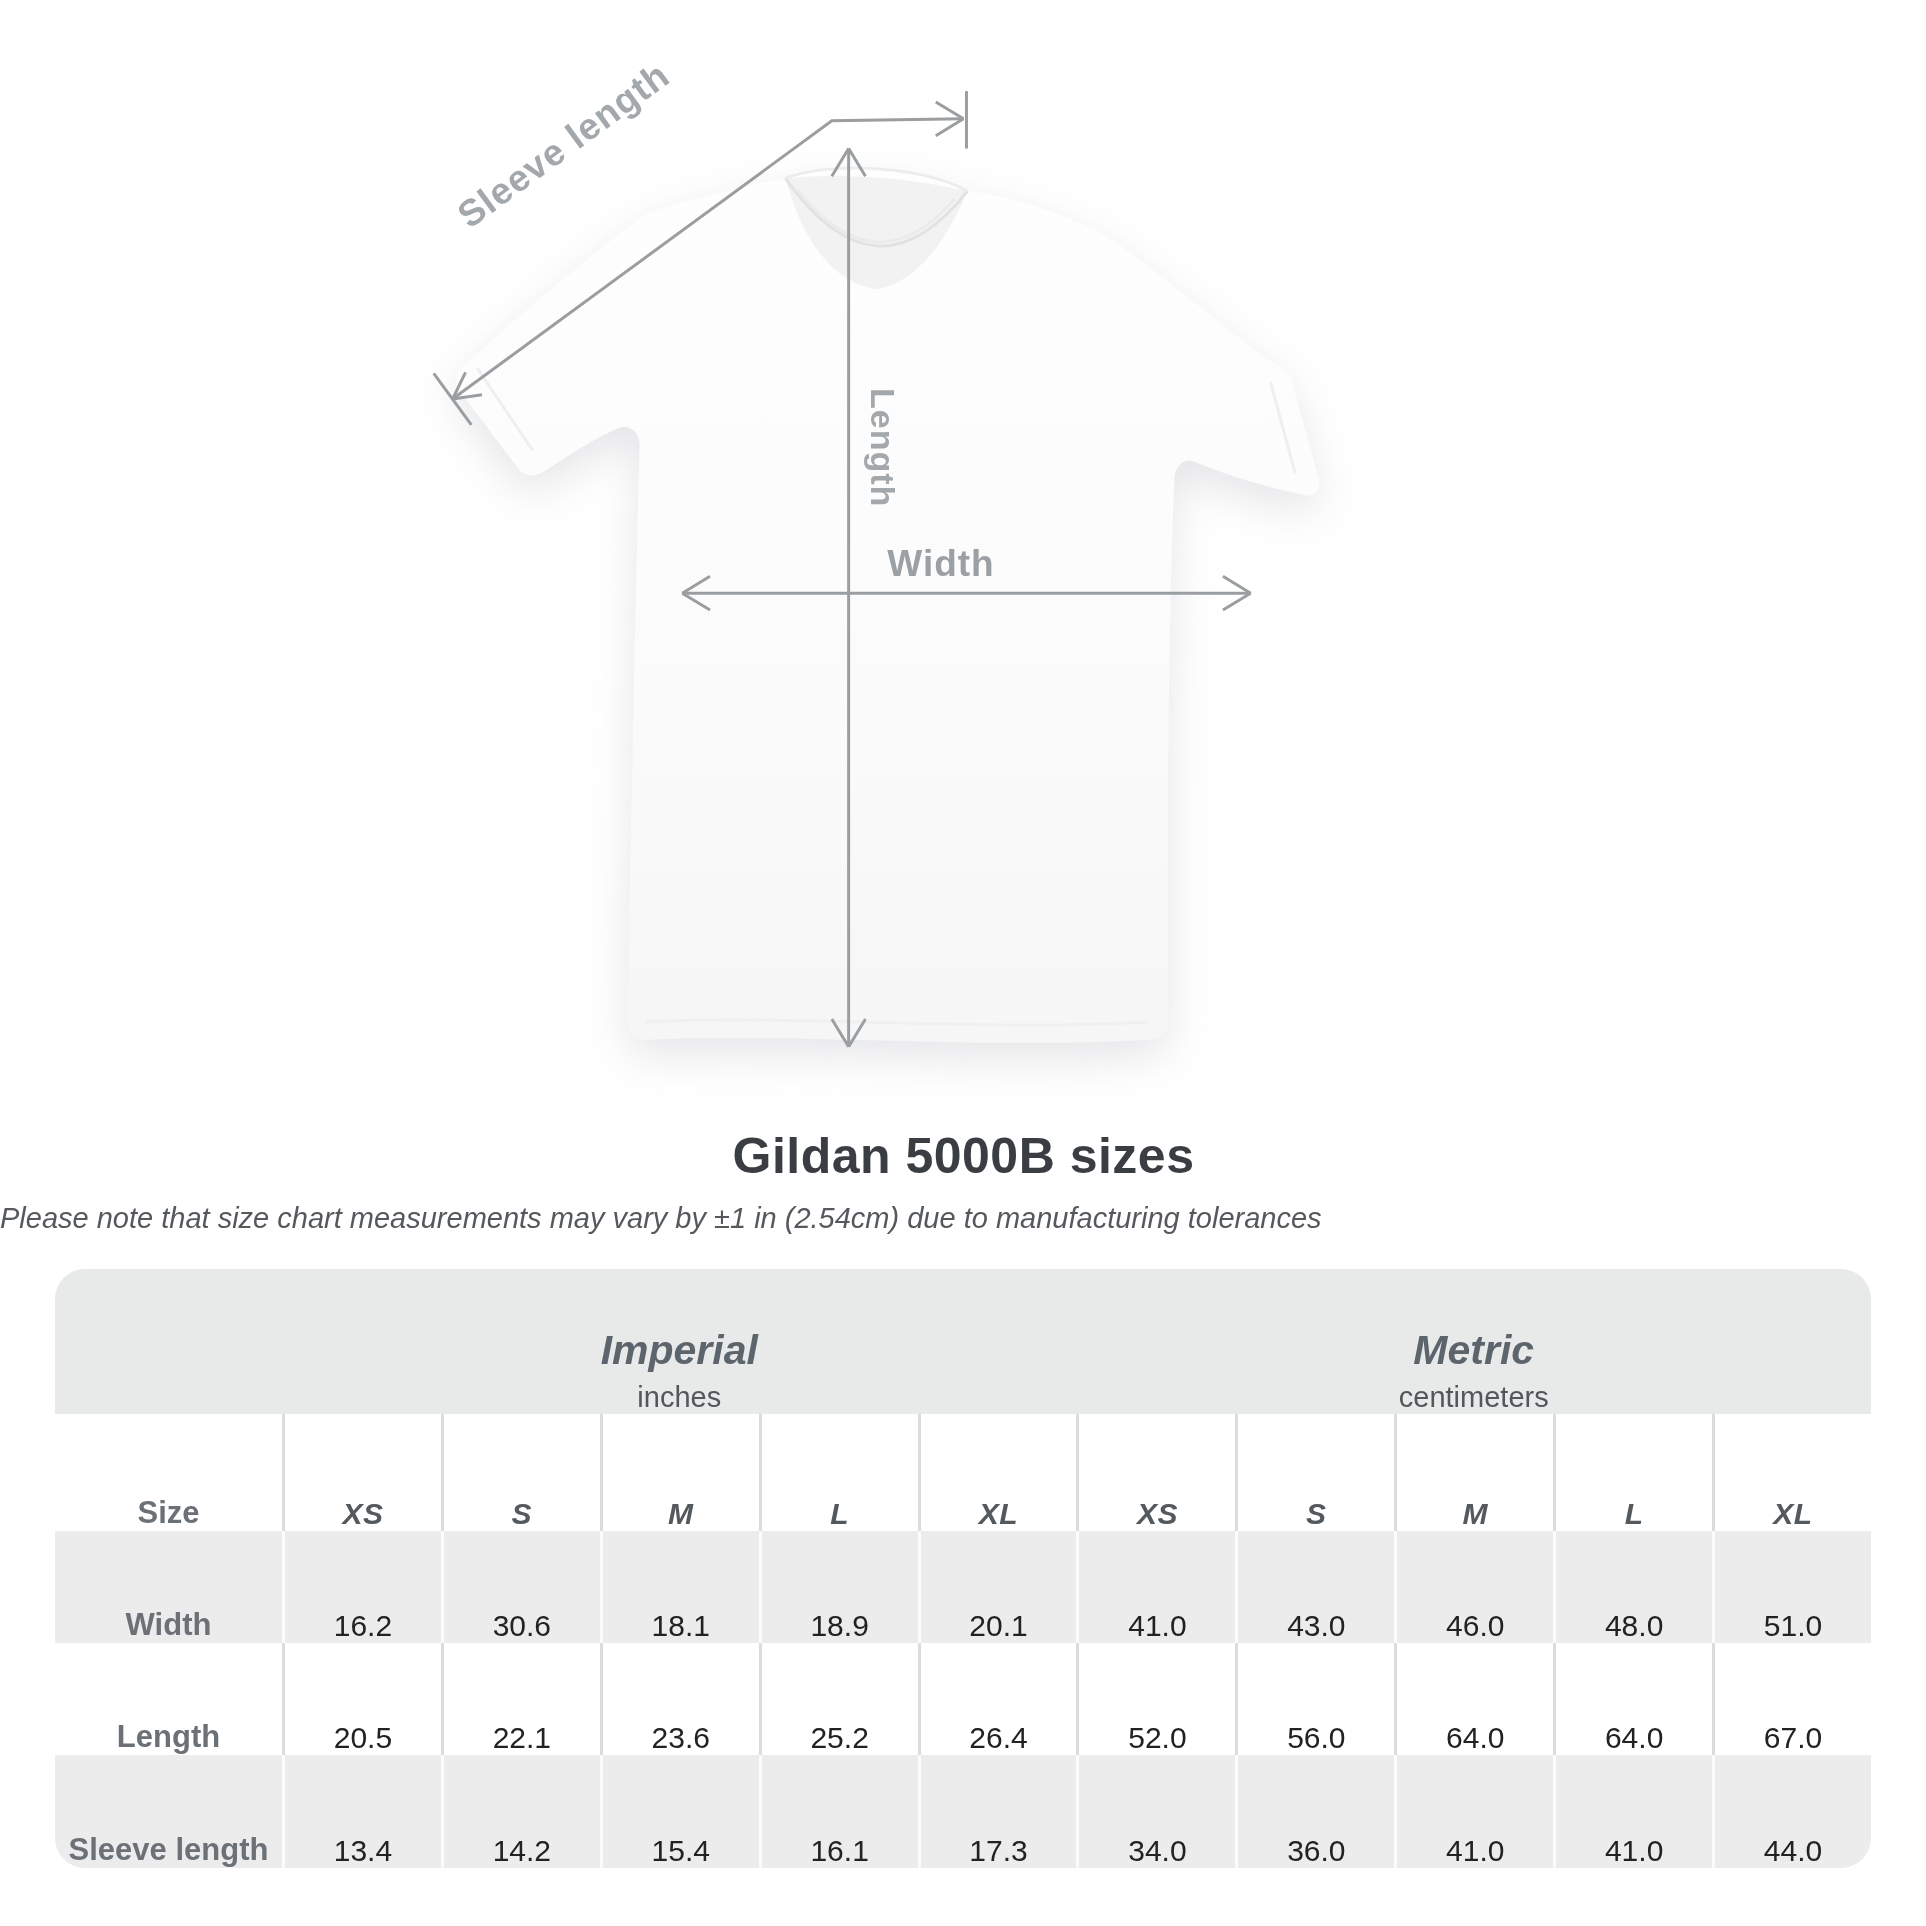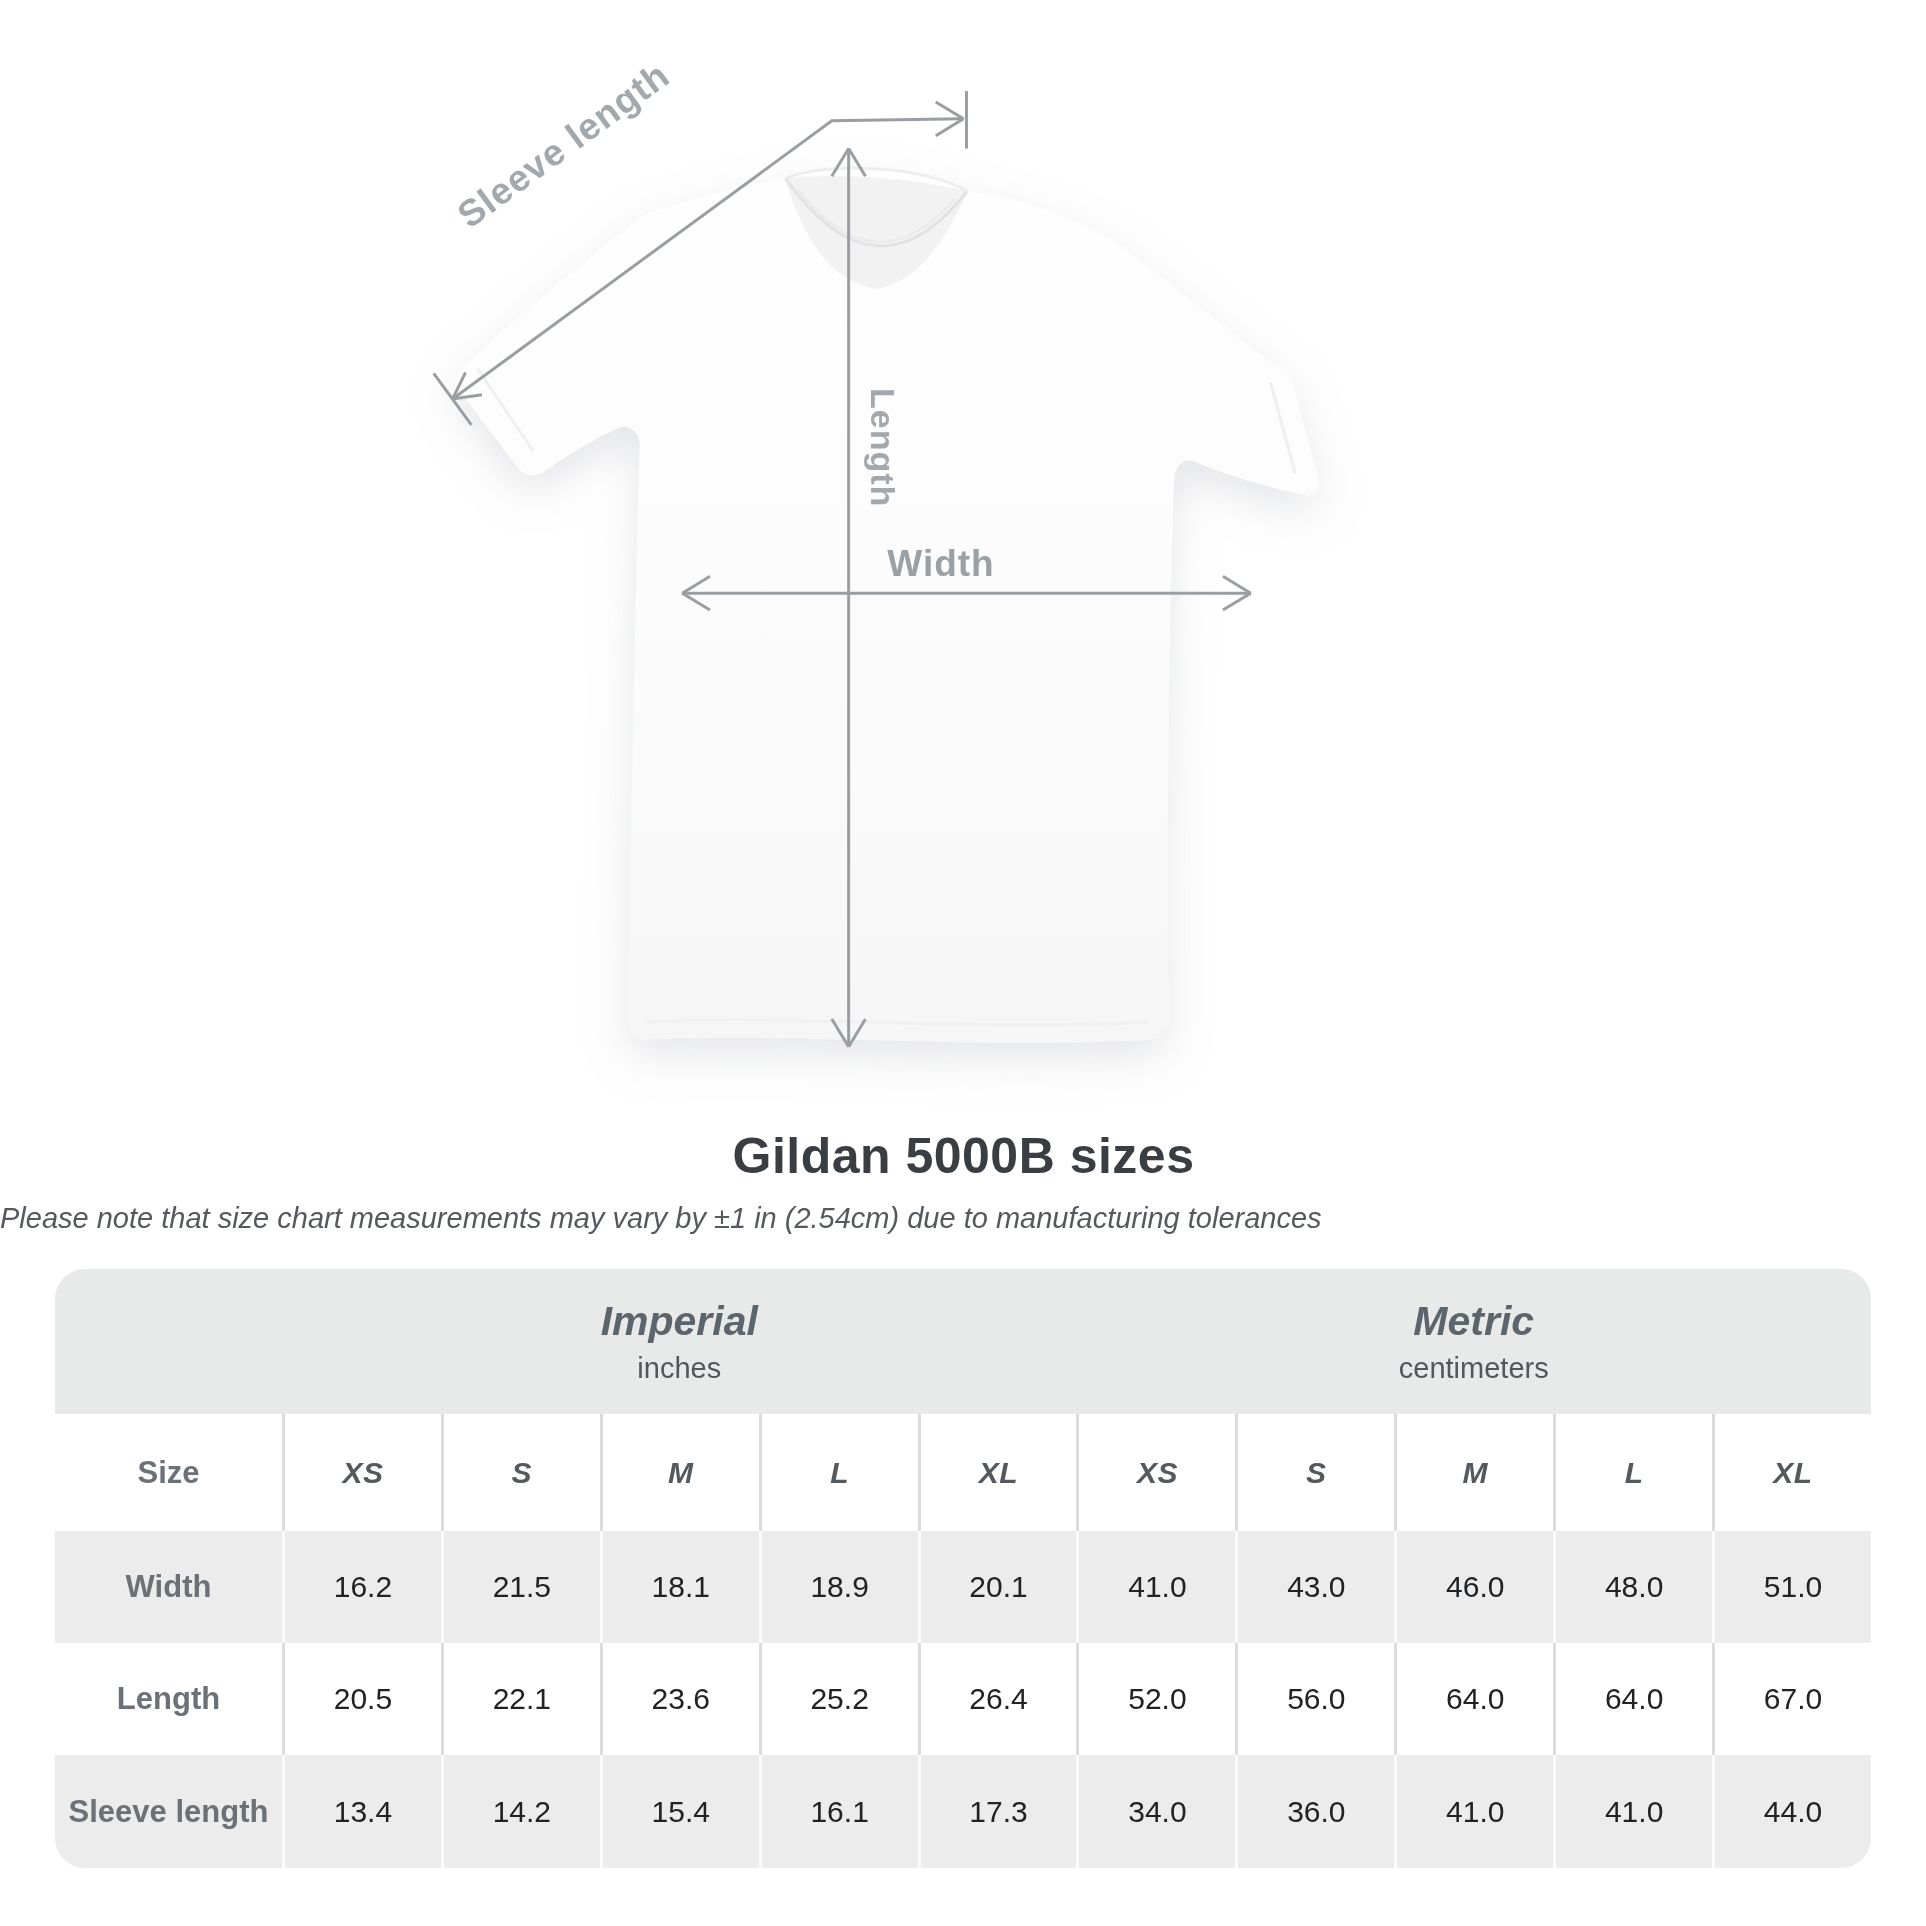--- a/index.html
+++ b/index.html
@@ -39,21 +39,21 @@
     position:absolute;left:55px;top:1269px;width:1816px;
     border-radius:30px;overflow:hidden;
   }
   .t-row{display:grid;grid-template-columns:227px repeat(10,1fr);}
   .row-units{height:145px;background:#e8e9e9;}
   .row-sizes{height:117px;background:#ffffff;}
   .row-data{height:112px;background:#ffffff;}
   .row-data.alt{background:#ececec;}
   .row-data.last{height:113px;}
   .cell{
-    display:flex;flex-direction:column;align-items:center;justify-content:center;
+    display:flex;flex-direction:column;align-items:center;justify-content:flex-end;
     min-width:0;
   }
   .row-sizes .cell + .cell,
   .row-data .cell + .cell{border-left:3px solid #dcdcdc;}
   .row-data.alt .cell + .cell{border-left-color:#fbfbfb;}
   .unit-cell-imperial{grid-column:2 / span 5;}
   .unit-cell-metric{grid-column:7 / span 5;}
   .unit-name{font-size:41px;font-weight:bold;font-style:italic;color:#5d656c;line-height:1.15;}
   .unit-sub{font-size:29px;color:#53575b;margin-top:7px;}
   .sz{font-size:30px;font-weight:bold;color:#54595e;letter-spacing:0.5px;font-style:italic;}
@@ -165,21 +165,21 @@
     <div class="cell sz">XS</div>
     <div class="cell sz">S</div>
     <div class="cell sz">M</div>
     <div class="cell sz">L</div>
     <div class="cell sz">XL</div>
   </div>
 
   <div class="t-row row-data alt">
     <div class="cell row-label">Width</div>
     <div class="cell val">16.2</div>
-    <div class="cell val">21.5</div>
+    <div class="cell val">30.6</div>
     <div class="cell val">18.1</div>
     <div class="cell val">18.9</div>
     <div class="cell val">20.1</div>
     <div class="cell val">41.0</div>
     <div class="cell val">43.0</div>
     <div class="cell val">46.0</div>
     <div class="cell val">48.0</div>
     <div class="cell val">51.0</div>
   </div>
 

